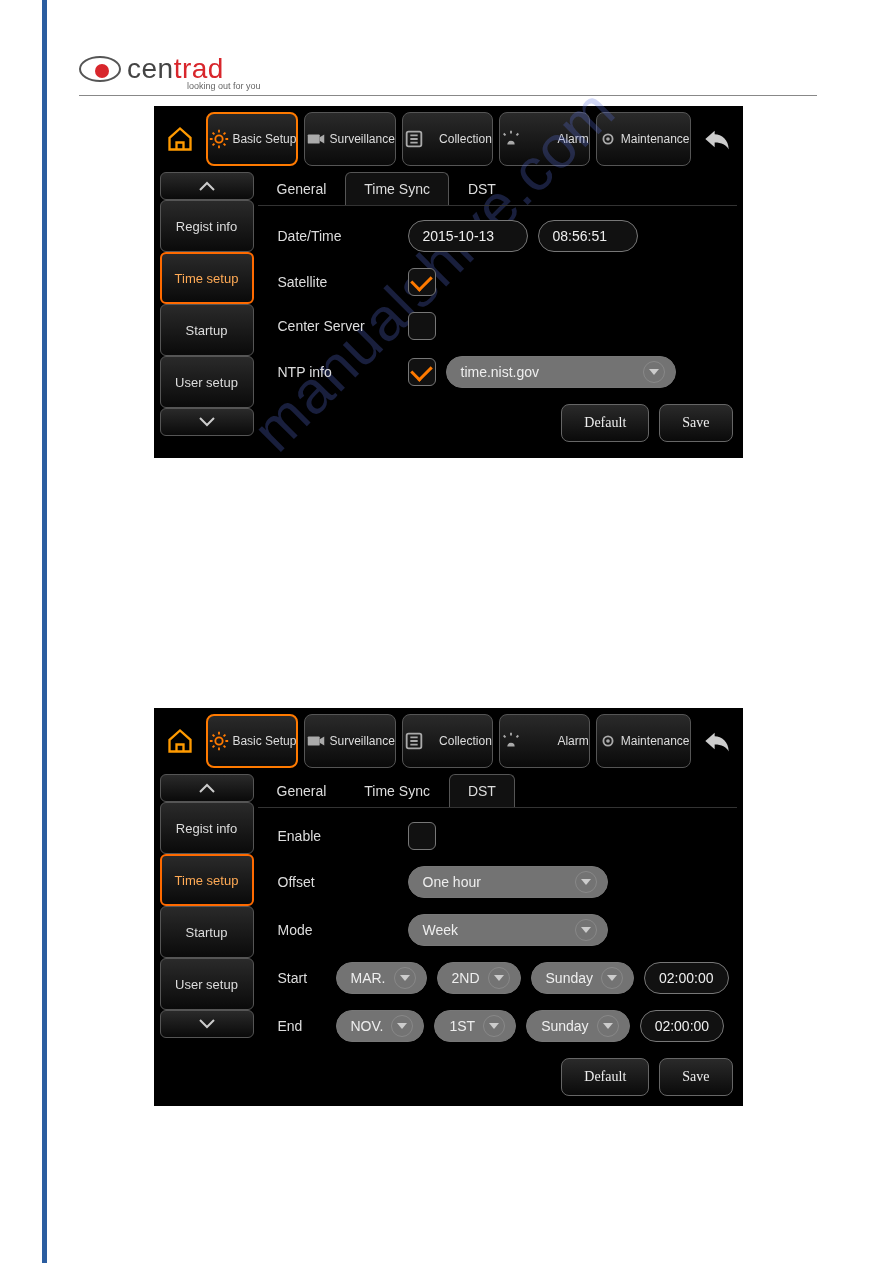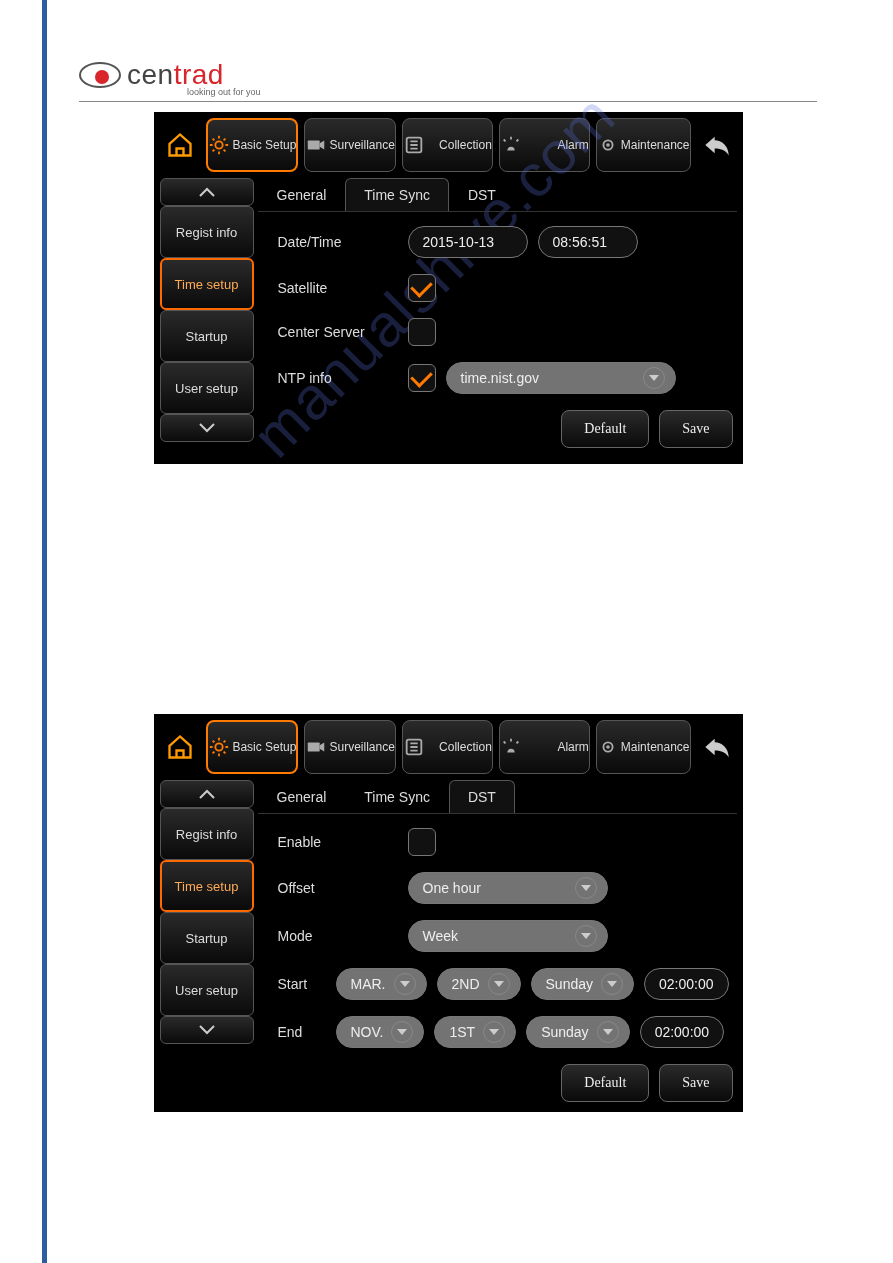--- a/index.html
+++ b/index.html
@@ -14,21 +14,21 @@
     position: absolute;
     left: 42px;
     top: 0;
     width: 5px;
     height: 1263px;
     background: #2b5da0;
   }
   .content-wrap {
     position: absolute;
     left: 79px;
-    top: 59px;
+    top: 53px;
     width: 738px;
   }
   .logo-row {
     display: flex;
     flex-direction: column;
     align-items: flex-start;
     border-bottom: 1px solid #888;
     padding-bottom: 4px;
     margin-bottom: 10px;
   }

